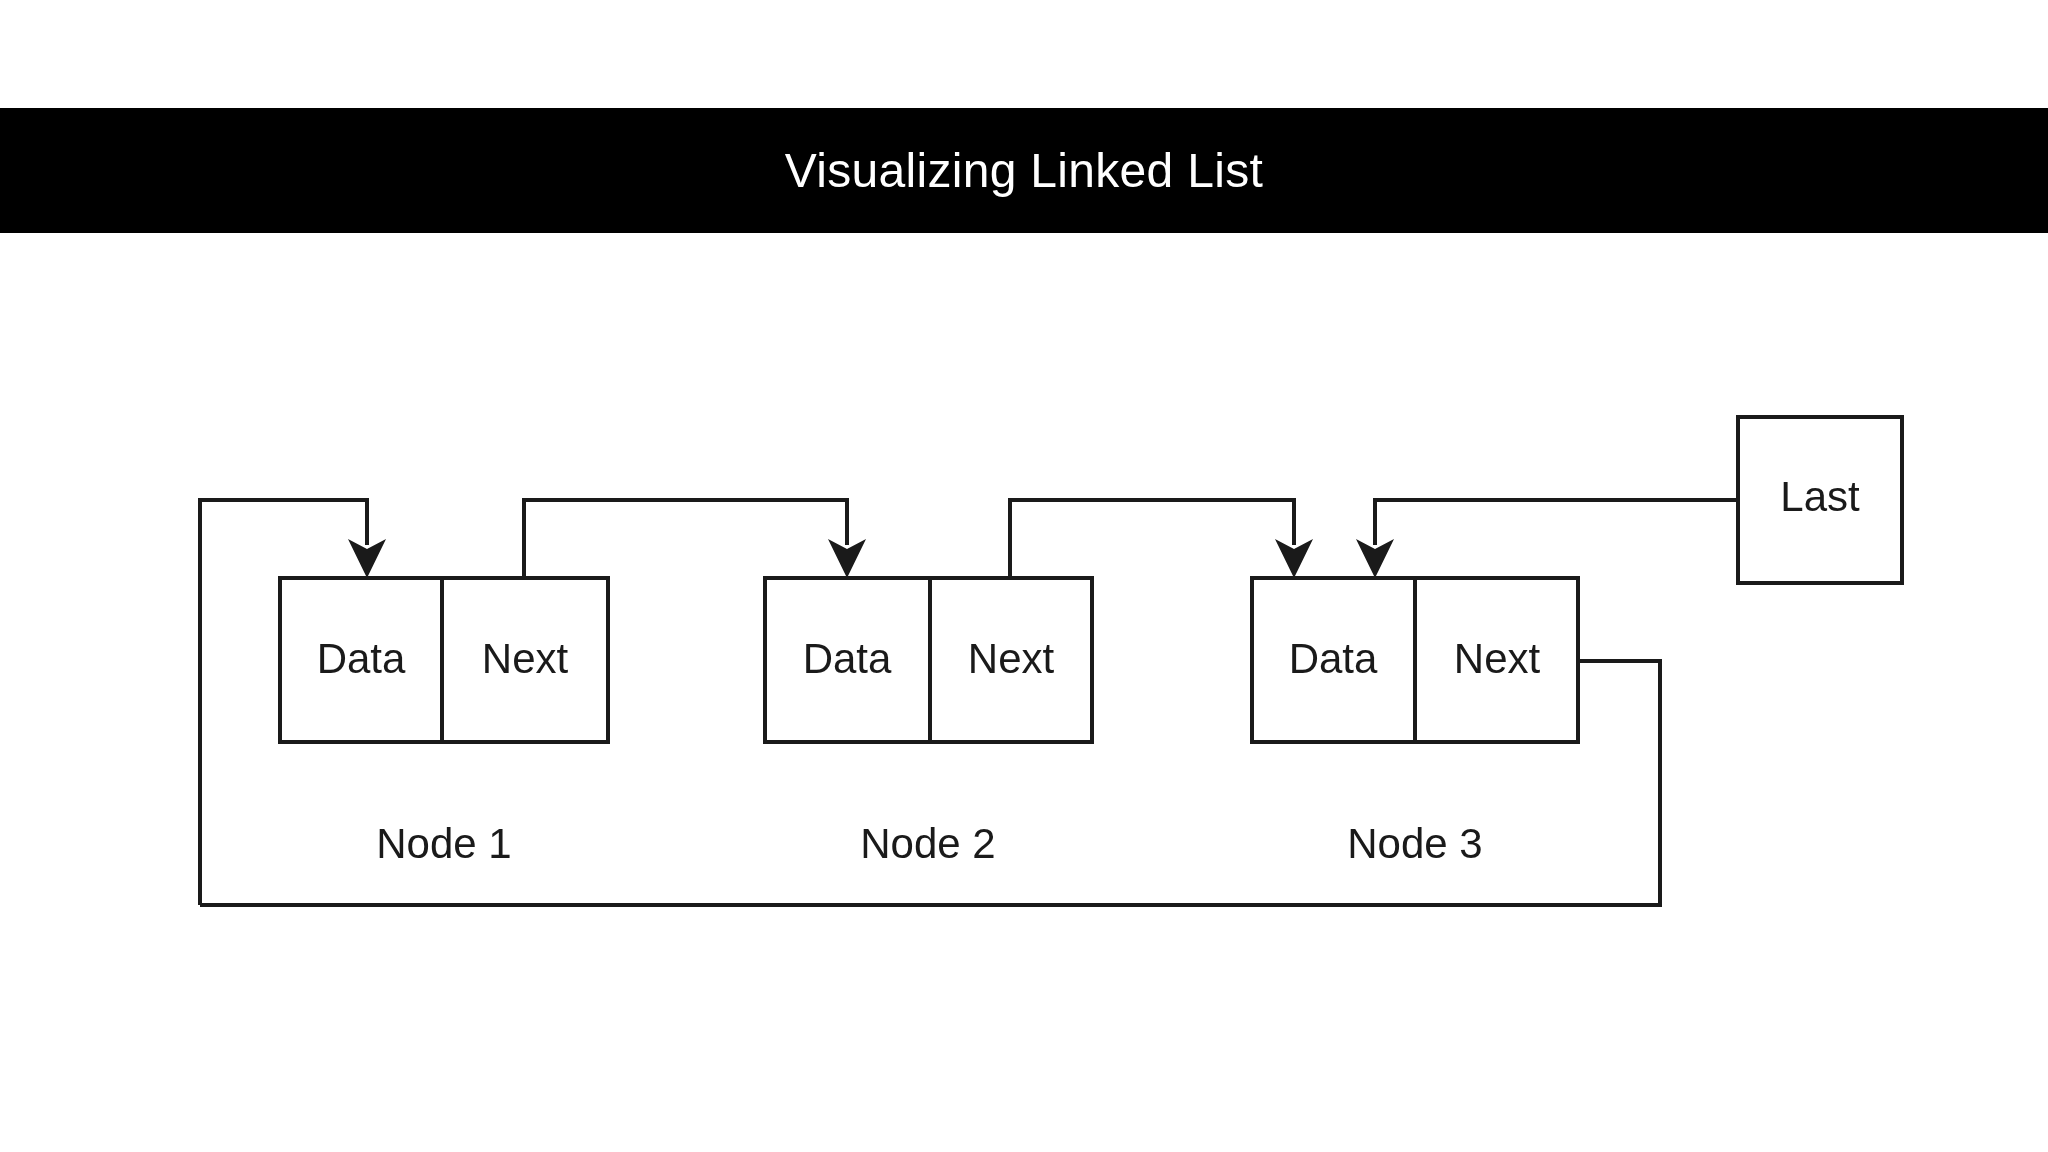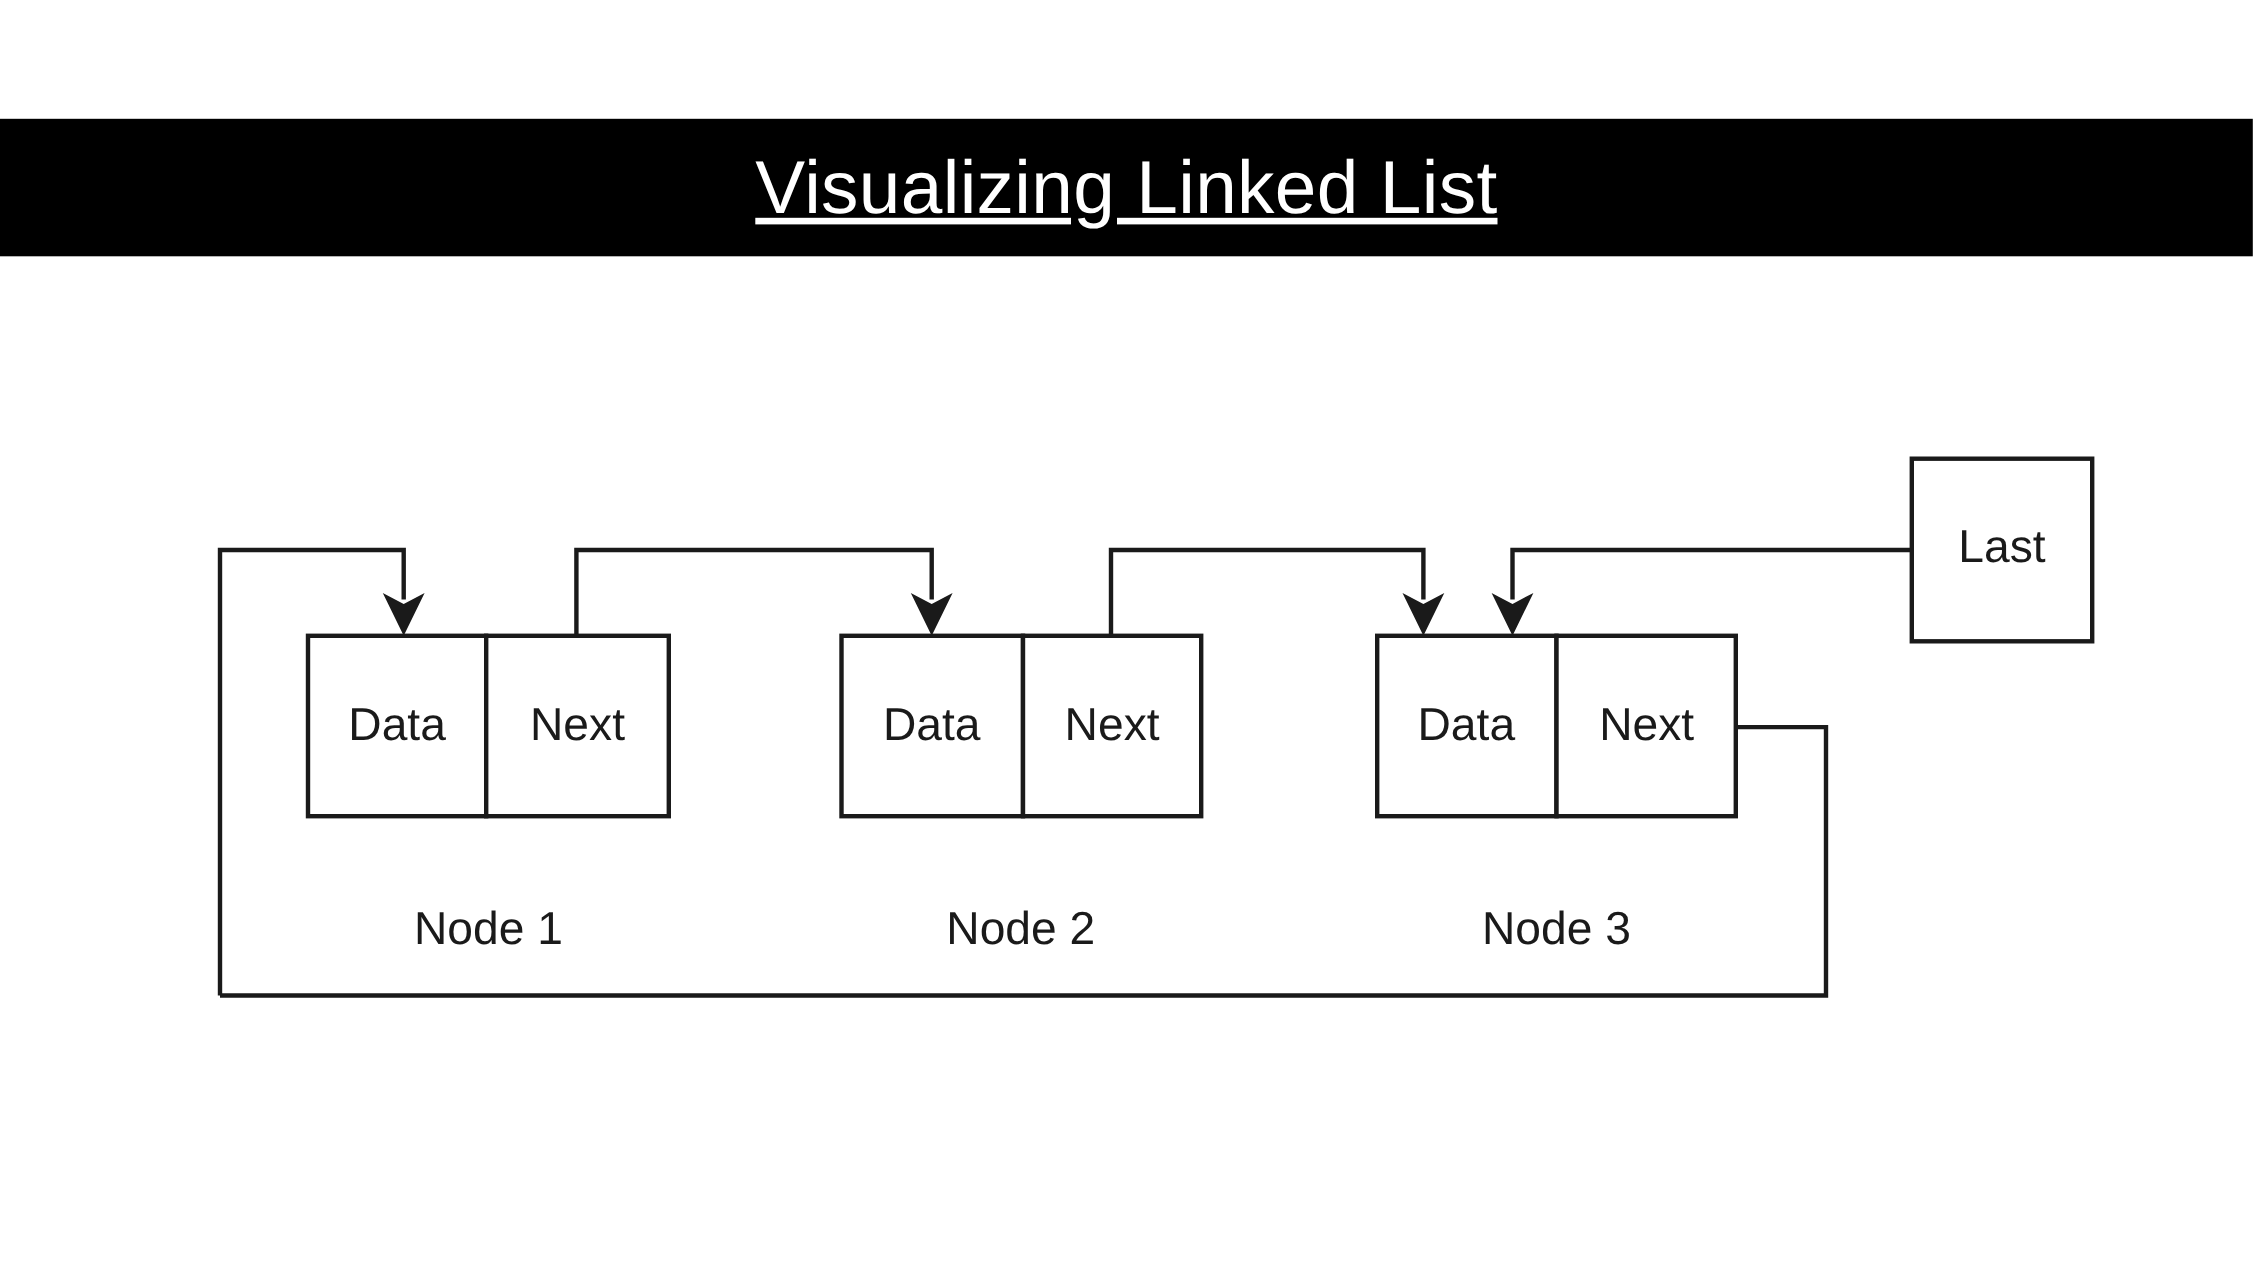--- a/index.html
+++ b/index.html
@@ -30,26 +30,25 @@
     width: 2048px;
     height: 125px;
     background: #000000;
     display: flex;
     align-items: center;
     justify-content: center;
   }
   #title-text {
     color: #ffffff;
     font-family: "Liberation Sans", sans-serif;
-    font-size: 68px;
+    font-size: 48px;
     font-weight: 400;
     letter-spacing: 0.3px;
     line-height: 1;
     white-space: nowrap;
-    text-decoration: underline;
   }
 
   
   #diagram {
     position: absolute;
     left: 0;
     top: 233px;
     width: 2048px;
     height: 919px;
   }

